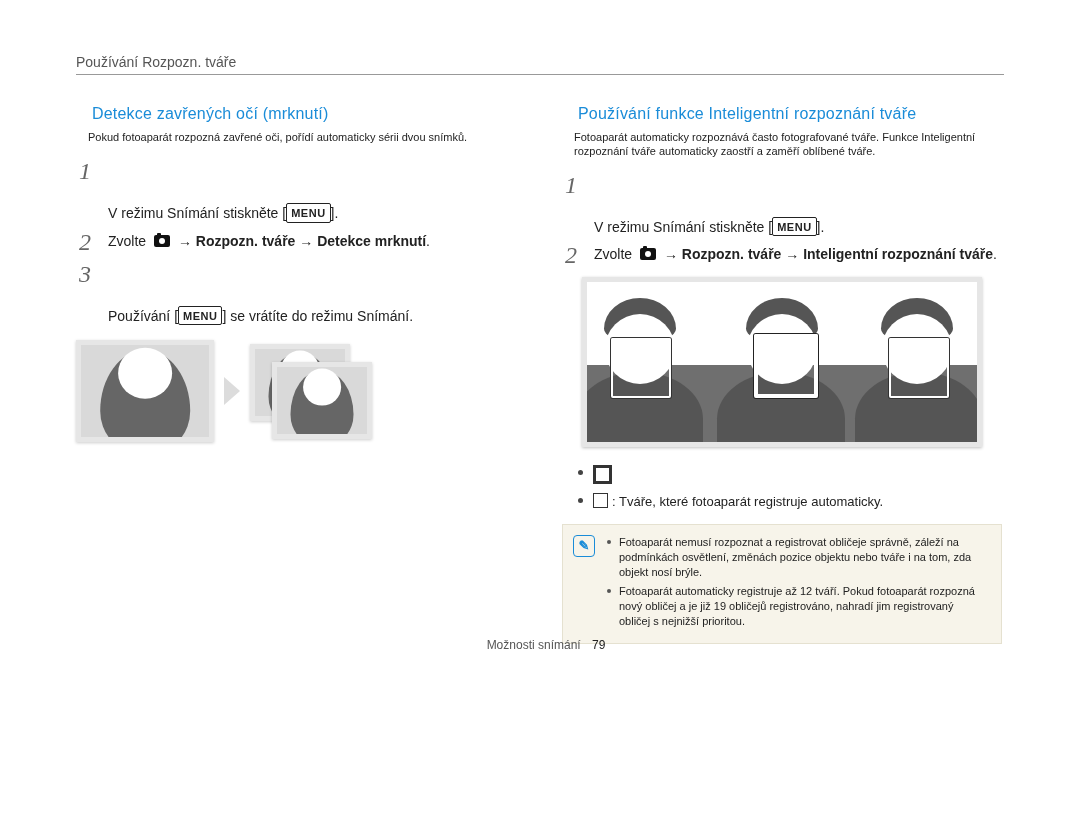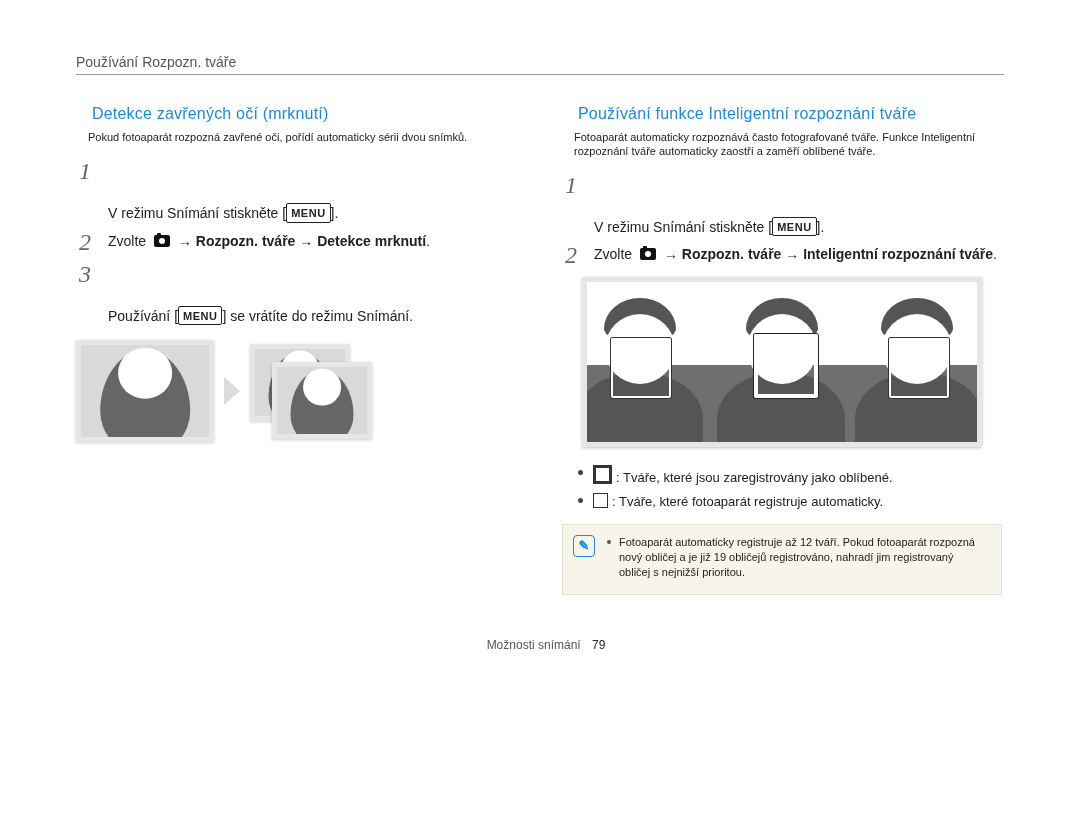--- a/index.html
+++ b/index.html
@@ -342,36 +342,40 @@
         <span class="p3"><span class="person-body"></span><span class="hair h3"></span><span class="person-head"></span></span>
         <span class="face-box fb1"></span>
         <span class="face-box fb2"></span>
         <span class="face-box fb3"></span>
       </div>
 
       <div class="legend">
         <div class="legend-item">
           <span class="bullet"></span>
           <div>
-            <span class="thick-icon"></span><span>: Tváře, které jsou zaregistrovány jako oblíbené.</span><br>
+            <span class="thick-icon"></span><br>
           </div>
         </div>
         <div class="legend-item">
           <span class="bullet"></span>
           <div>
             <span class="thin-icon"></span><span>: Tváře, které fotoaparát registruje automaticky.</span>
           </div>
         </div>
       </div>
 
       <div class="note-box">
         <div class="note-icon">✎</div>
         <ul class="note-list">
           <li>
               <span class="mini-bullet"></span>
+              <span>Fotoaparát nemusí rozpoznat a registrovat obličeje správně, záleží na podmínkách osvětlení, změnách pozice objektu nebo tváře i na tom, zda objekt nosí brýle.</span>
+            </li>
+          <li>
+              <span class="mini-bullet"></span>
               <span>Fotoaparát automaticky registruje až 12 tváří. Pokud fotoaparát rozpozná nový obličej a je již 19 obličejů registrováno, nahradí jim registrovaný obličej s nejnižší prioritou.</span>
             </li>
         </ul>
       </div>
 
     </div>
   </div>
 
   <div class="footer">
     <span>Možnosti snímání</span>

